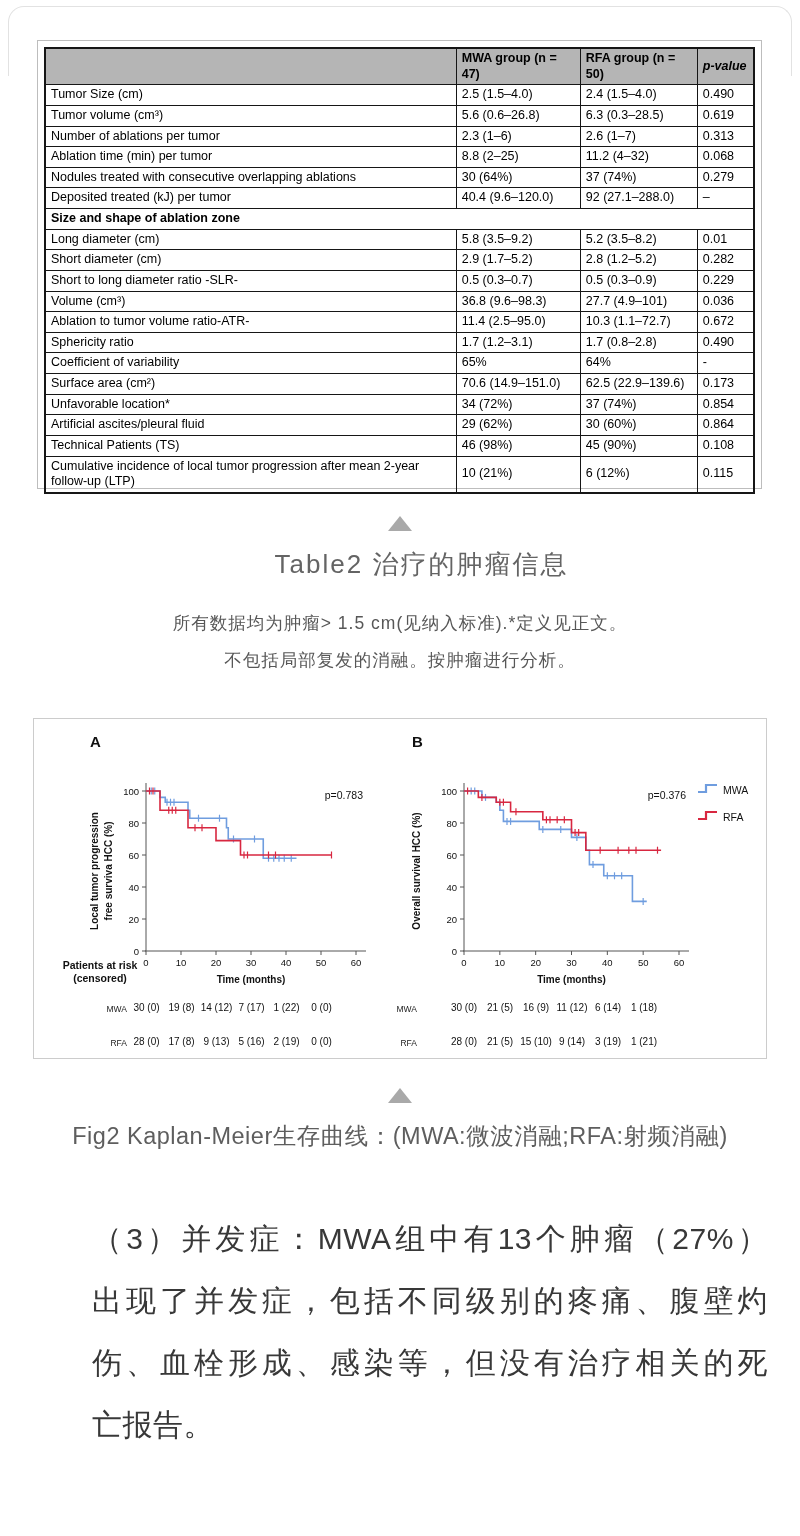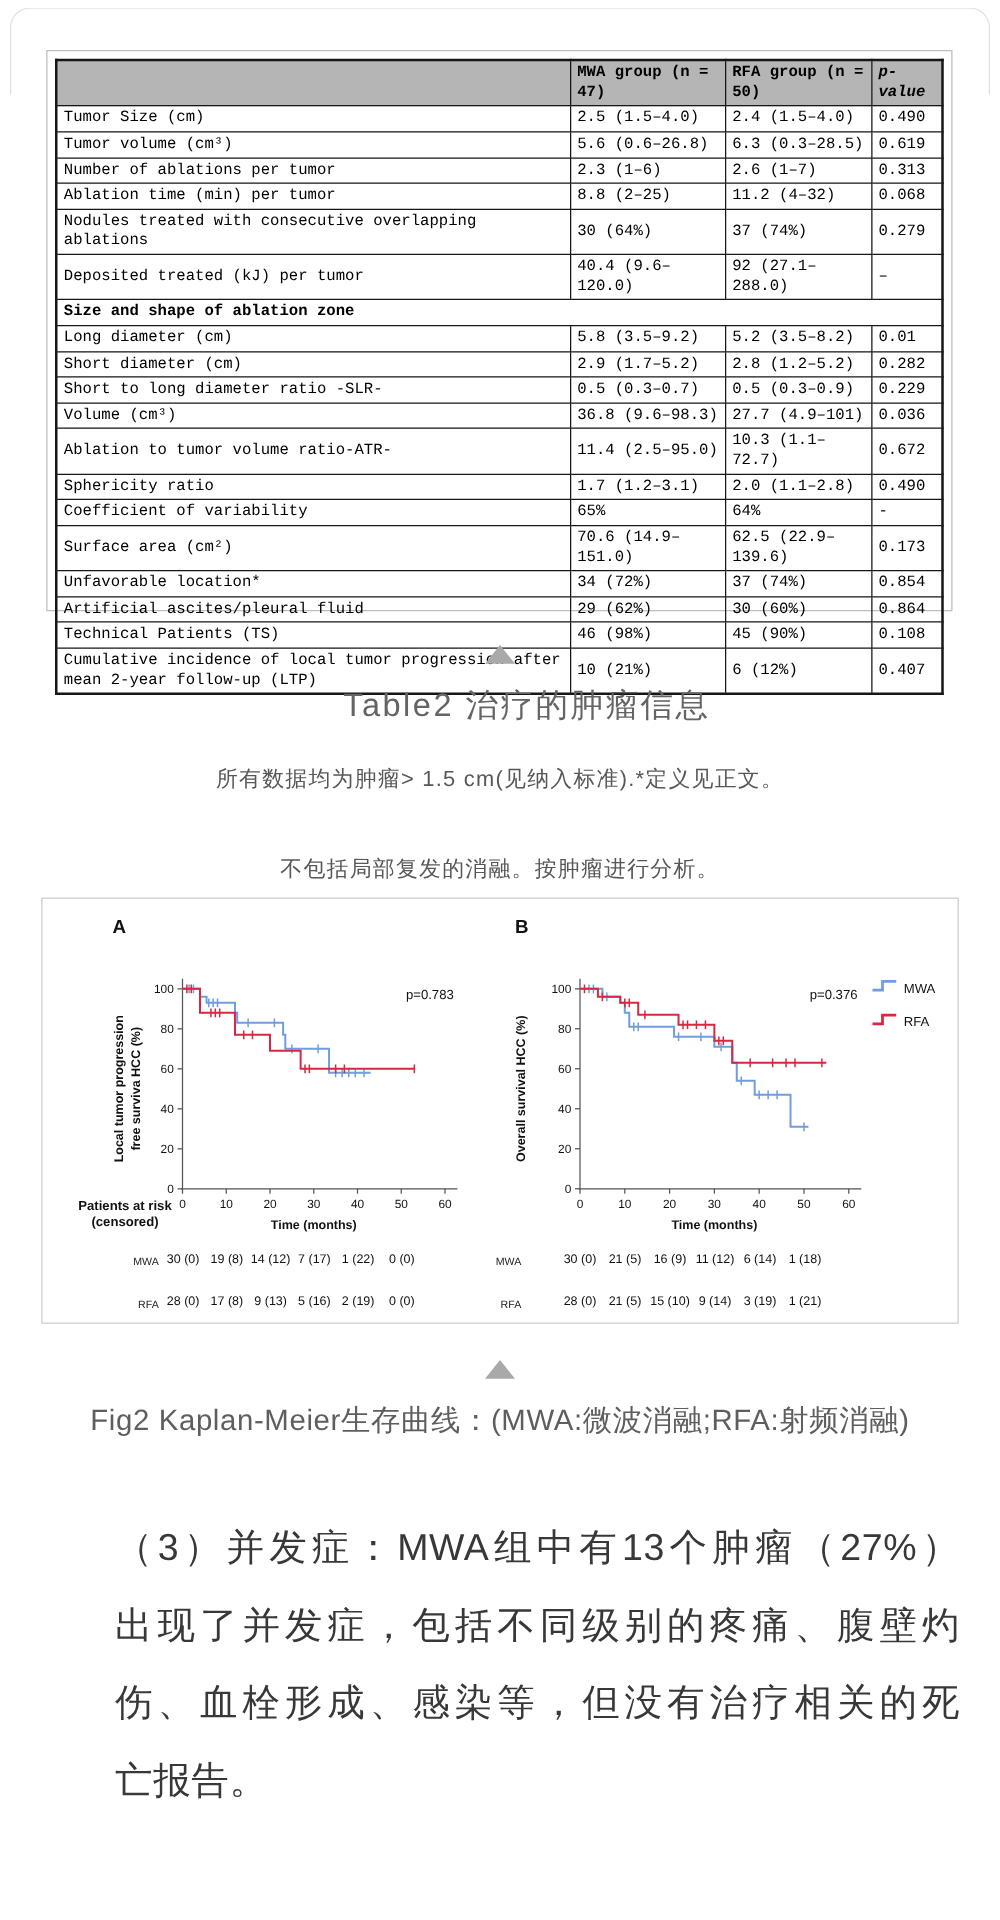--- a/index.html
+++ b/index.html
@@ -6,21 +6,21 @@
   html,body { background:#fff; }
   body { width:800px; height:1536px; position:relative; overflow:hidden;
          font-family:"Liberation Sans","DejaVu Sans",sans-serif; color:#333; }
   .card-edge { position:absolute; left:8px; top:6px; width:784px; height:70px;
          border:1px solid #e2e2e2; border-bottom:none; border-radius:16px 16px 0 0; }
 
   
   .table-wrap { position:absolute; left:37px; top:40px; width:725px; height:449px;
          border:1px solid #bdbdbd; background:#fff; padding:6px; }
   table.paper { width:100%; border-collapse:collapse; border:2px solid #161616;
-         font-family:Liberation Mono, monospace; font-size:12.5px; color:#000; }
+         font-family:Liberation Sans, sans-serif; font-size:12.5px; color:#000; }
   table.paper td, table.paper th { border:1px solid #161616; padding:2px 5px; text-align:left;
          vertical-align:middle; line-height:1.25; }
   table.paper th { background:#b5b5b5; font-weight:bold; }
   table.paper th.pcol { font-style:italic; }
   tr.section td { font-weight:bold; }
 
   
   .tri { position:absolute; left:388px; width:0; height:0;
          border-left:12px solid transparent; border-right:12px solid transparent;
          border-bottom:15px solid #a9a9a9; }
@@ -139,21 +139,21 @@
         </tr>
         <tr>
           <td>Ablation to tumor volume ratio-ATR-</td>
           <td>11.4 (2.5–95.0)</td>
           <td>10.3 (1.1–72.7)</td>
           <td>0.672</td>
         </tr>
         <tr>
           <td>Sphericity ratio</td>
           <td>1.7 (1.2–3.1)</td>
-          <td>2.0 (1.1–2.8)</td>
+          <td>1.7 (0.8–2.8)</td>
           <td>0.490</td>
         </tr>
         <tr>
           <td>Coefficient of variability</td>
           <td>65%</td>
           <td>64%</td>
           <td>-</td>
         </tr>
         <tr>
           <td>Surface area (cm²)</td>
@@ -176,30 +176,30 @@
         <tr>
           <td>Technical Patients (TS)</td>
           <td>46 (98%)</td>
           <td>45 (90%)</td>
           <td>0.108</td>
         </tr>
         <tr>
           <td>Cumulative incidence of local tumor progression after mean 2-year follow-up (LTP)</td>
           <td>10 (21%)</td>
           <td>6 (12%)</td>
-          <td>0.407</td>
+          <td>0.115</td>
         </tr>
       </tbody>
   </table>
 </div>
 
 <div class="tri" style="top:516px"></div>
 <div class="cap-title" style="top:547px">Table2 治疗的肿瘤信息</div>
 <div class="cap-note" style="top:611px">所有数据均为肿瘤&gt; 1.5 cm(见纳入标准).*定义见正文。</div>
-<div class="cap-note" style="top:683px">不包括局部复发的消融。按肿瘤进行分析。</div>
+<div class="cap-note" style="top:648px">不包括局部复发的消融。按肿瘤进行分析。</div>
 
 <div class="figure-box">
   <div class="panel-label" style="left:56px;top:14px">A</div>
   <div class="panel-label" style="left:378px;top:14px">B</div>
   <svg id="svgA" width="330" height="235">
       <line x1="75" y1="22" x2="75" y2="190" stroke="#555" stroke-width="1"></line>
       <line x1="74" y1="190" x2="295" y2="190" stroke="#555" stroke-width="1"></line>
       <line x1="71" y1="190" x2="75" y2="190" stroke="#555"></line>
       <text x="68" y="193.5" text-anchor="end" class="km-tick">0</text>
       <line x1="71" y1="158" x2="75" y2="158" stroke="#555"></line>

